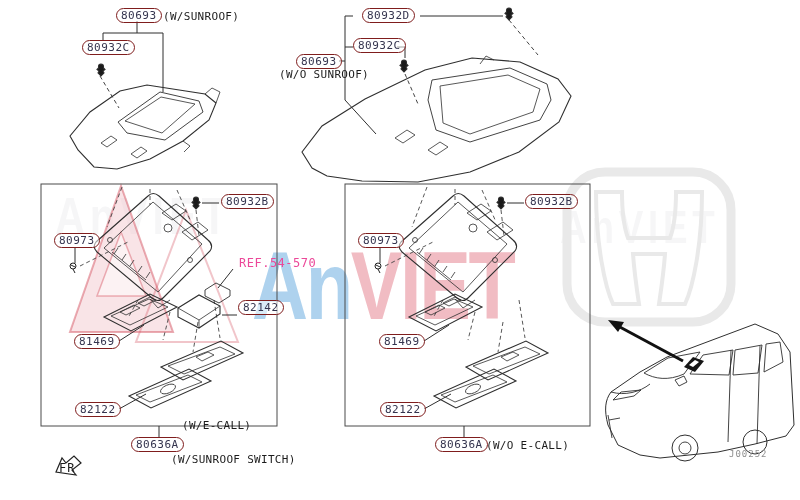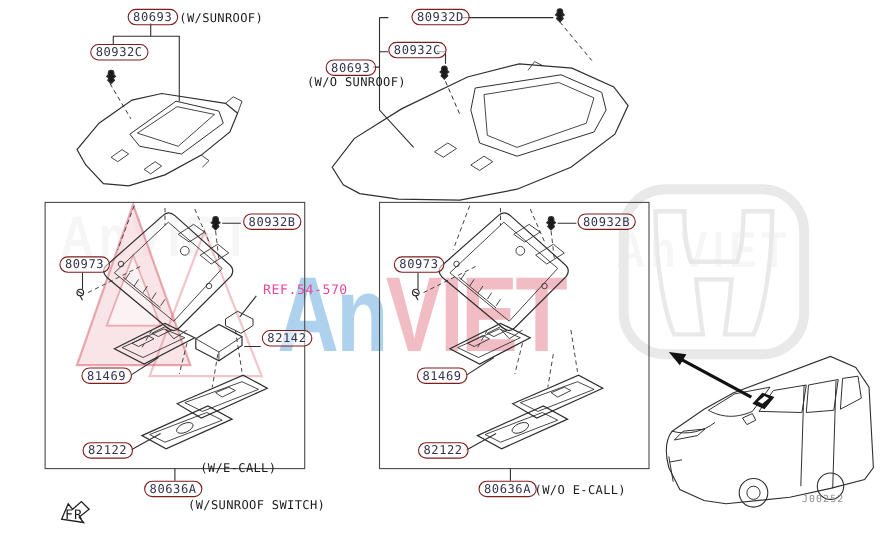--- a/index.html
+++ b/index.html
@@ -145,21 +145,21 @@
 
   <g>
     <path d="M56,472 L62,458 L66,463 L74,456 L81,463 L72,470 L76,475 Z" fill="#fff" stroke="#222" stroke-width="1.2"></path>
   </g>
 </svg>
 
 <span class="cap" style="left:116px;top:8px;">80693</span>
 <span class="note" style="left:163px;top:10px;">(W/SUNROOF)</span>
 <span class="cap" style="left:82px;top:40px;">80932C</span>
 
-<span class="cap" style="left:374px;top:8px;">80932D</span>
+<span class="cap" style="left:362px;top:8px;">80932D</span>
 <span class="cap" style="left:353px;top:38px;">80932C</span>
 <span class="cap" style="left:296px;top:54px;">80693</span>
 <span class="note" style="left:279px;top:68px;">(W/O SUNROOF)</span>
 
 <span class="cap" style="left:221px;top:194px;">80932B</span>
 <span class="cap" style="left:54px;top:233px;">80973</span>
 <span class="ref" style="left:204px;top:256px;">REF.54-570</span>
 <span class="cap" style="left:238px;top:300px;">82142</span>
 <span class="cap" style="left:74px;top:334px;">81469</span>
 <span class="cap" style="left:75px;top:402px;">82122</span>

